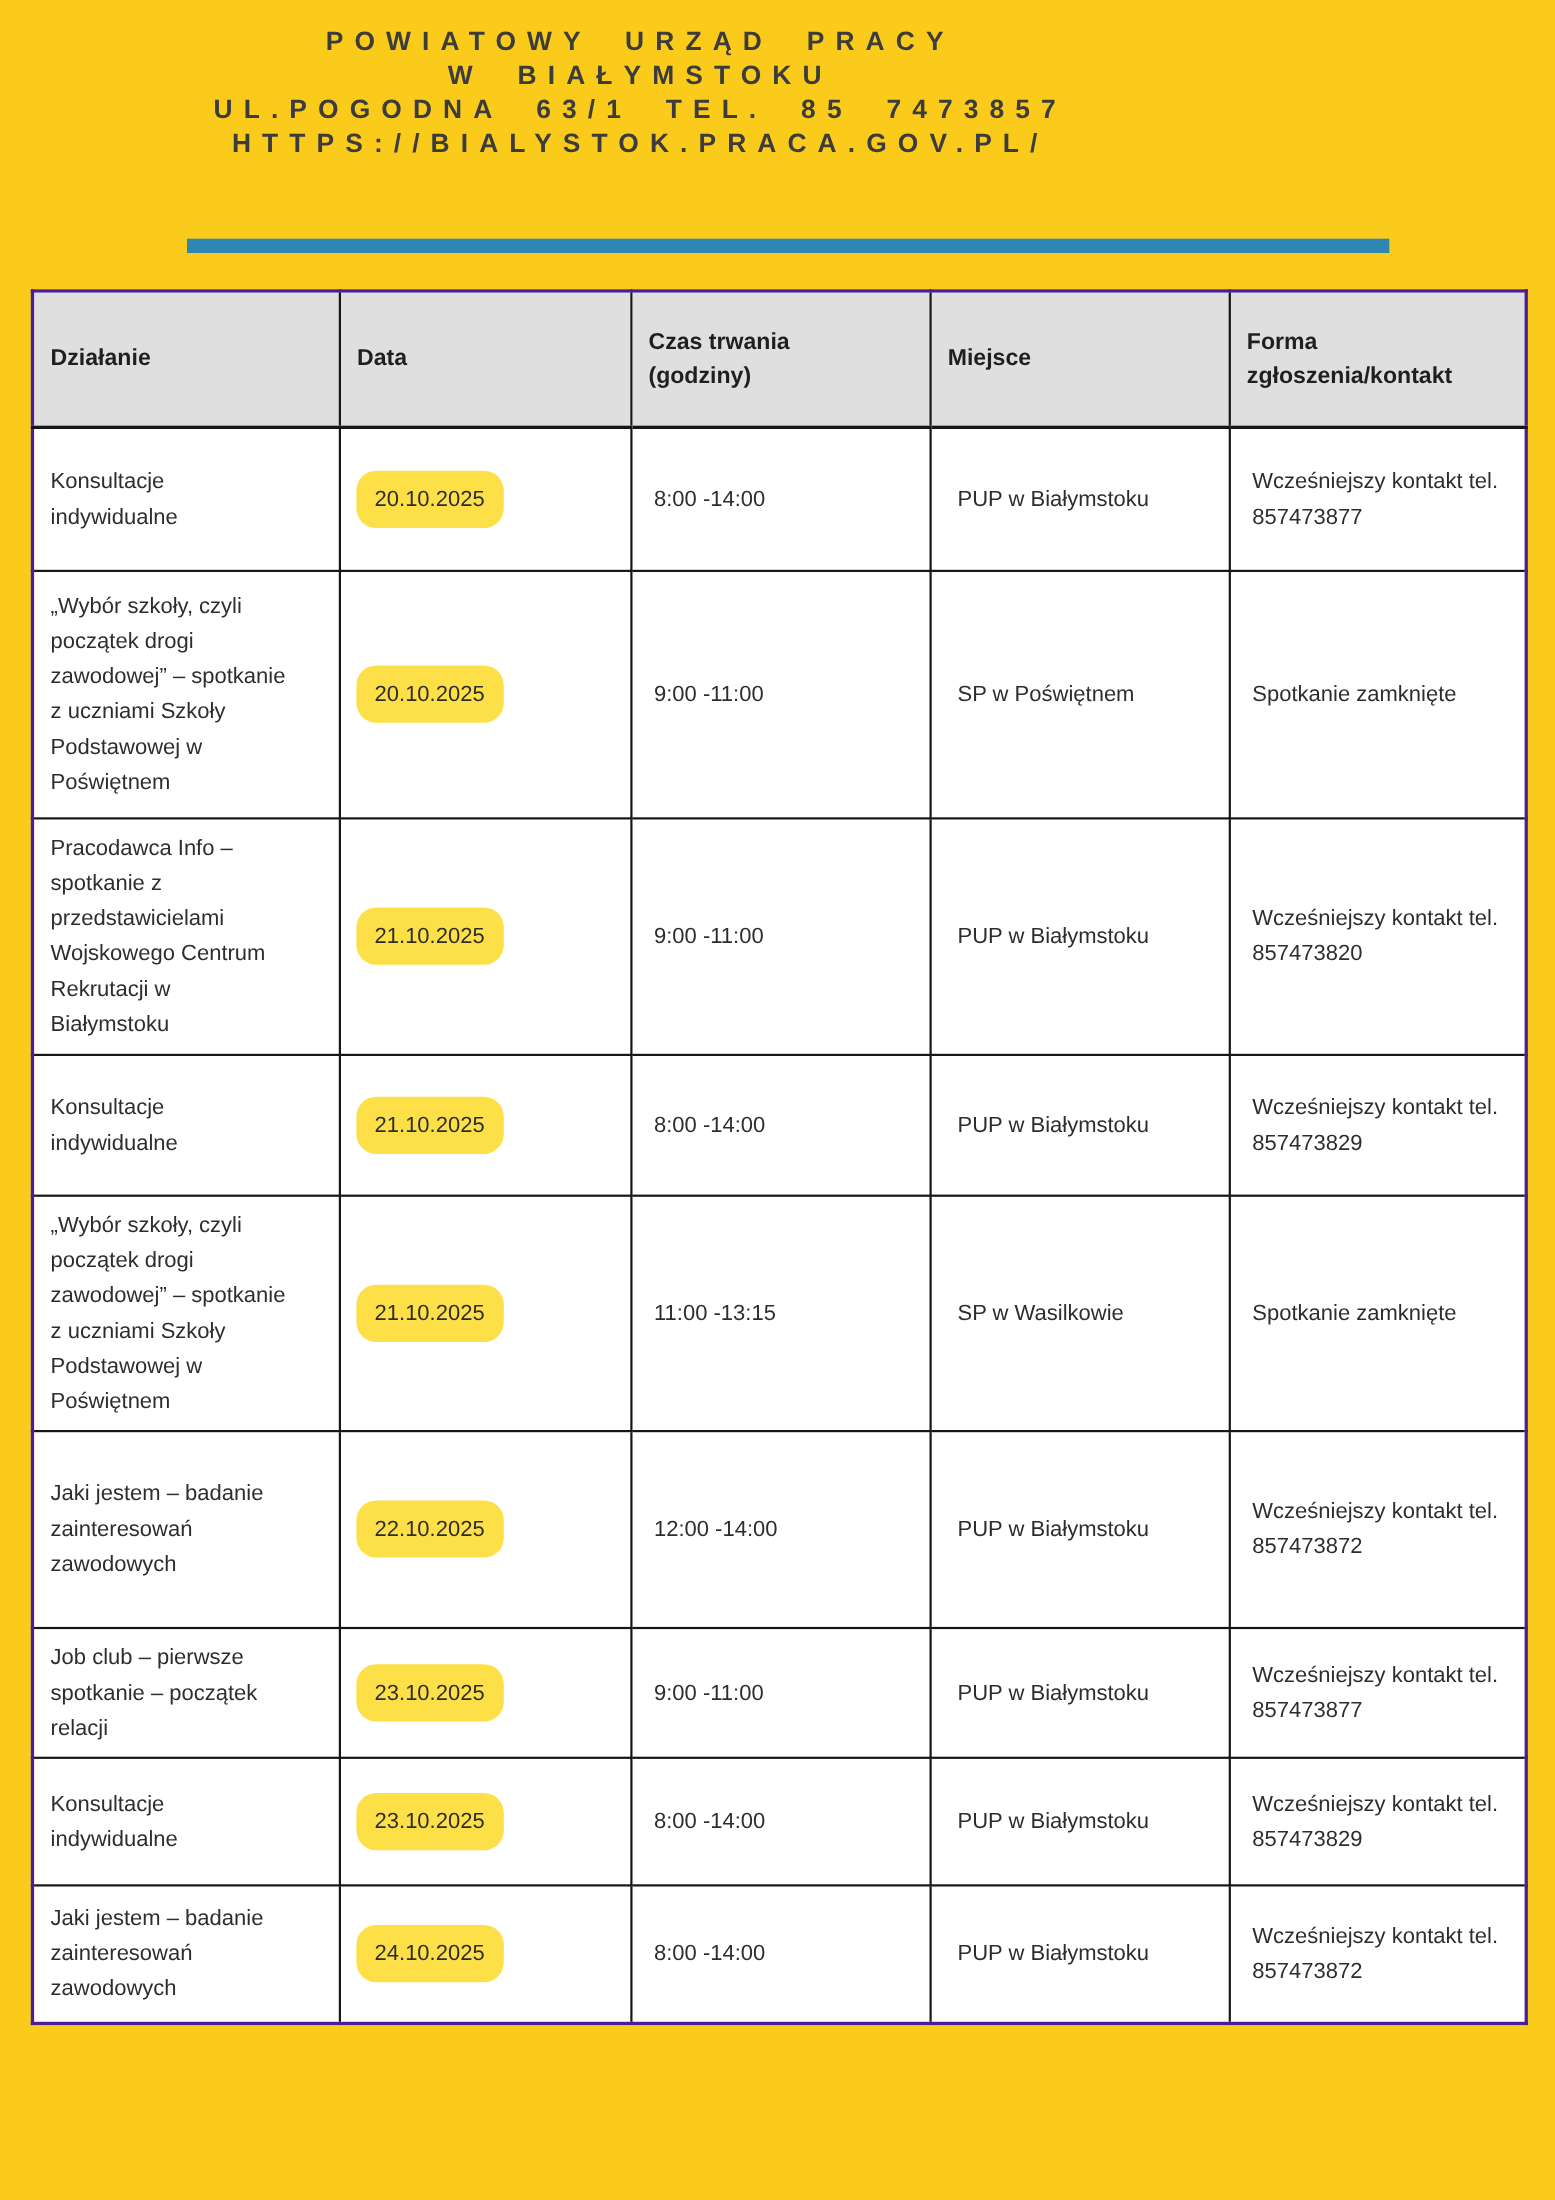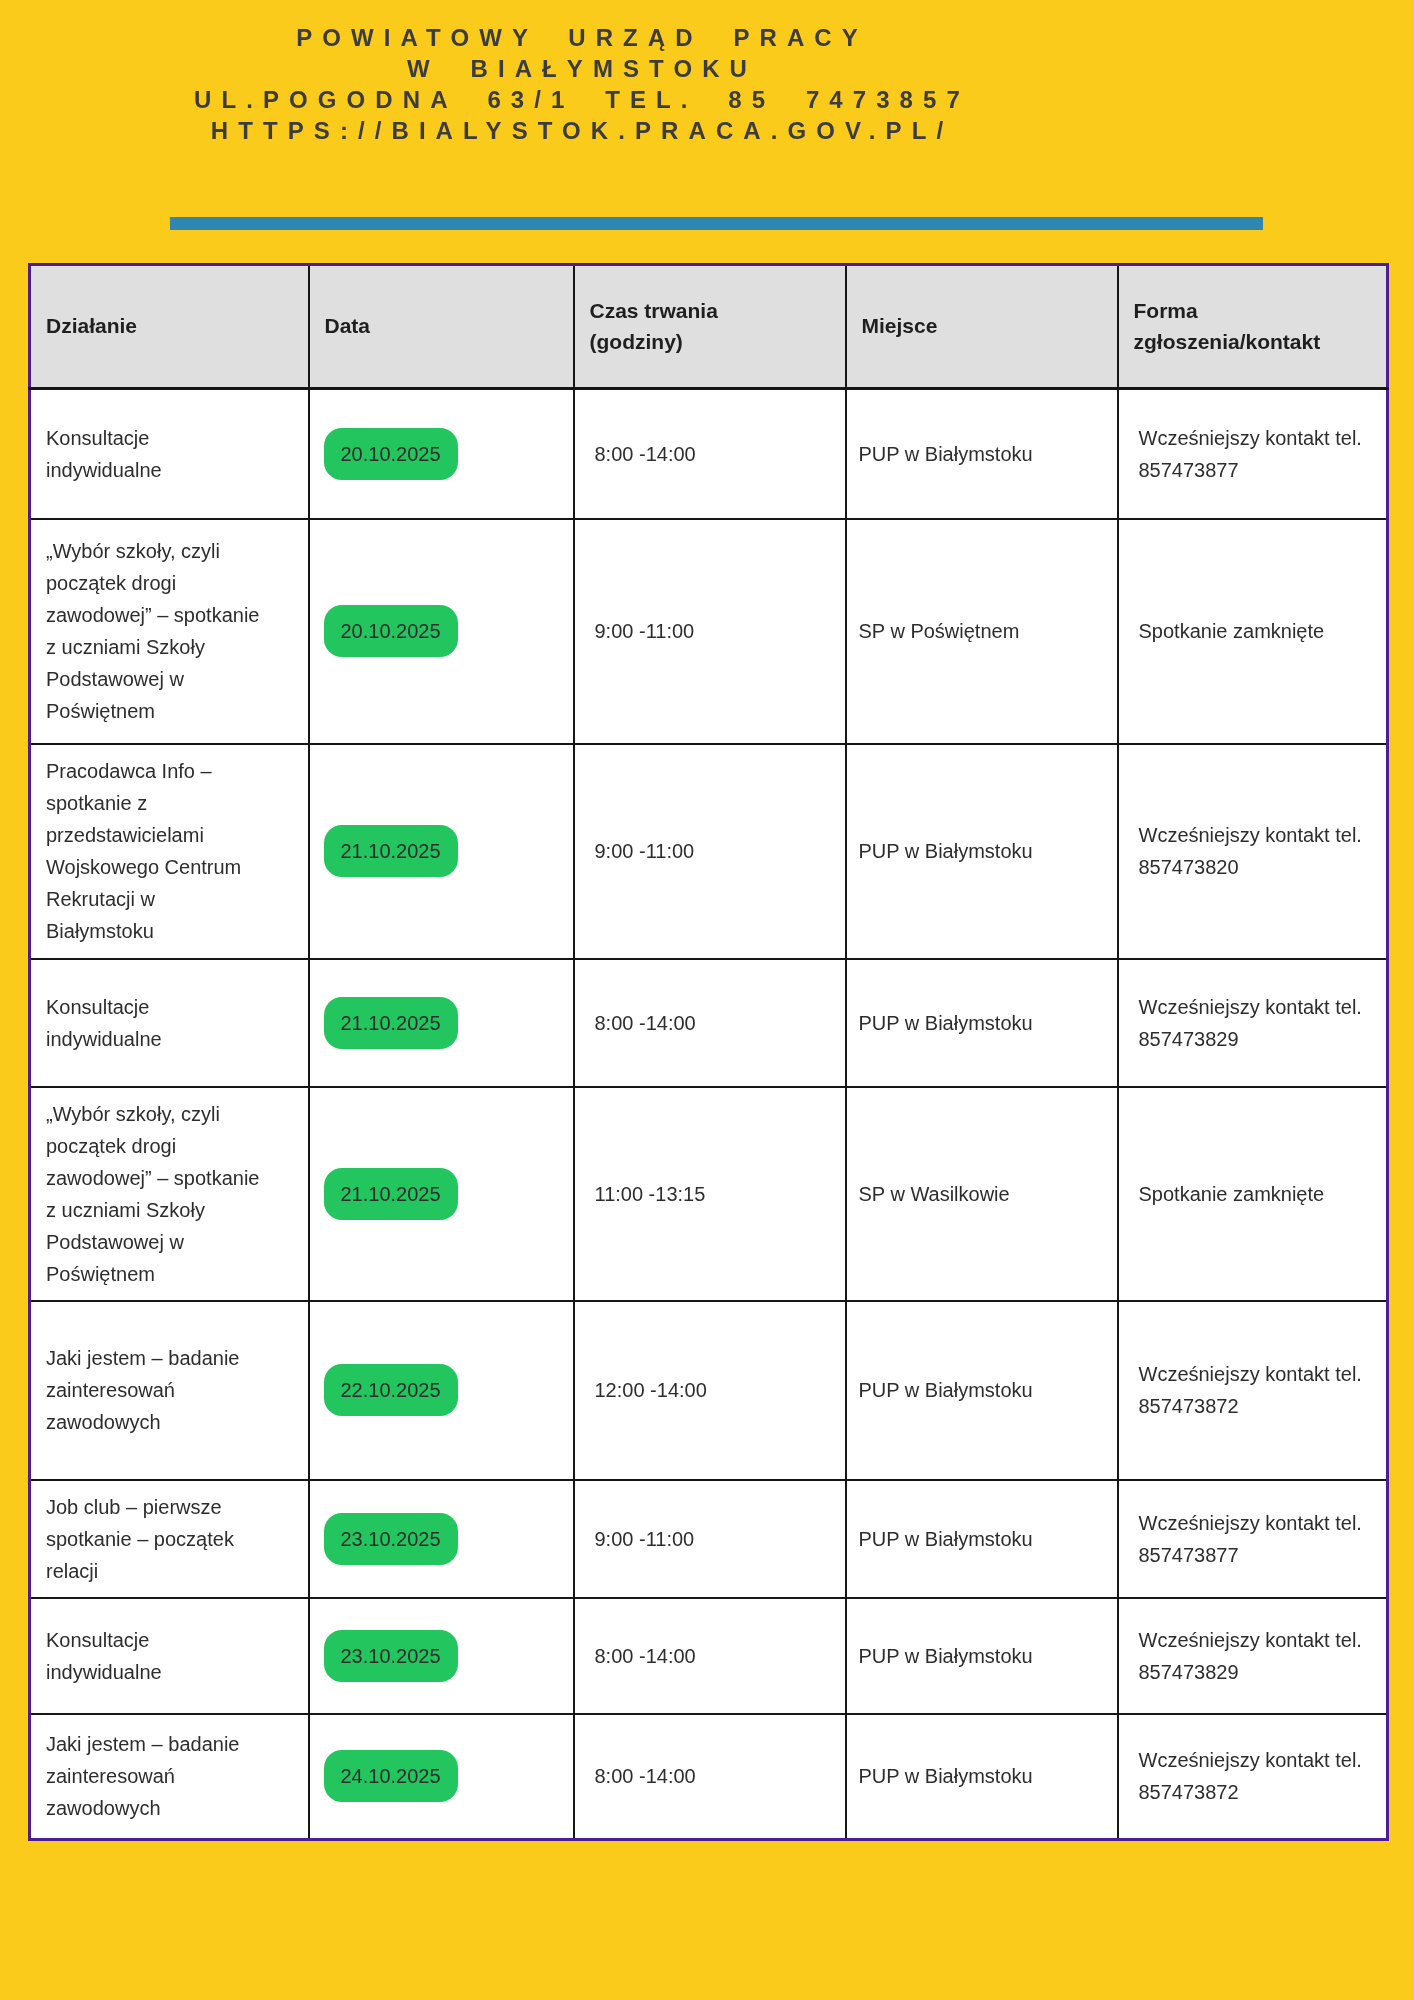--- a/index.html
+++ b/index.html
@@ -67,26 +67,26 @@
   tbody tr:nth-child(5){height:208px;}
   tbody tr:nth-child(6){height:179px;}
   tbody tr:nth-child(7){height:116px;}
   tbody tr:nth-child(8){height:116px;}
   tbody tr:nth-child(9){height:126px;}
   tbody tr:nth-child(10){height:124px;}
 
   td.c-action{padding:10px 45px 10px 15px;}
   td.c-date{padding:8px 10px 8px 14px;}
   td.c-time{padding:8px 14px 8px 20px;}
-  td.c-place{padding:8px 14px 8px 12px;margin-top:48px;}
+  td.c-place{padding:8px 14px 8px 24px;margin-top:48px;}
   td.c-contact{padding:8px 14px 8px 20px;}
 
   .pill{
     display:inline-block;
-    background:#22c55e;
+    background:#fde047;
     border-radius:18px;
     padding:10px 17px;
     font-size:20px;
     color:#2d2d2d;
     white-space:nowrap;
   }
 </style>
 </head>
 <body>
 

